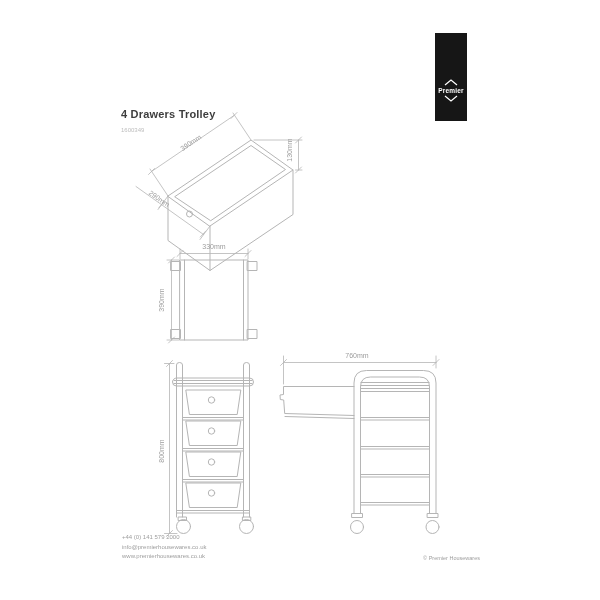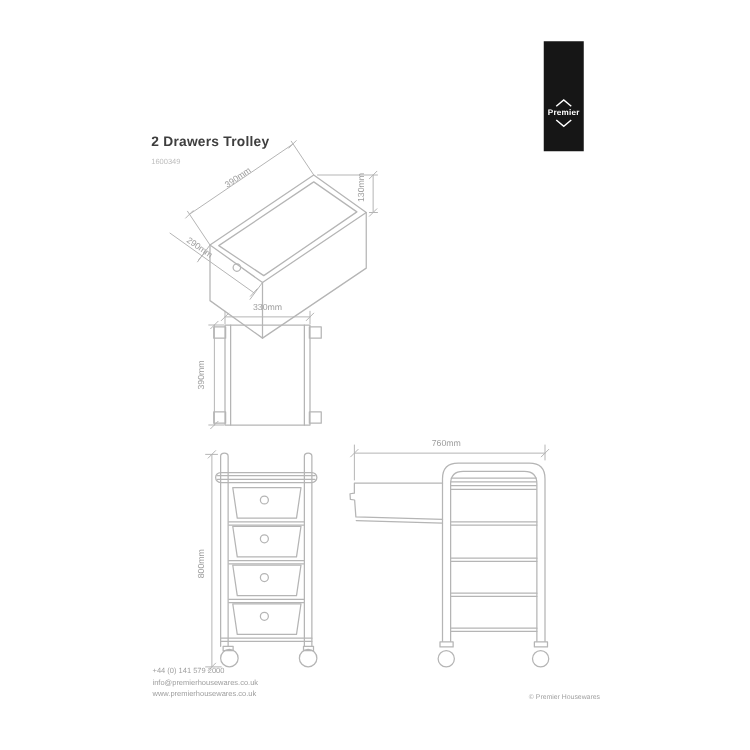--- a/index.html
+++ b/index.html
@@ -147,21 +147,21 @@
       <g stroke-width="0.8">
         <path d="M283.5,384 L283.5,356"></path>
         <path d="M436,368 L436,356"></path>
         <path d="M283.5,362.5 L436,362.5"></path>
         <path d="M280.5,365.5 L286.5,359.5"></path>
           <path d="M433,365.5 L439,359.5"></path>
       </g>
     </g>
   </svg>
 
-  <h1 class="title">2 Drawers Trolley</h1>
+  <h1 class="title">4 Drawers Trolley</h1>
   <div class="sku">1600349</div>
 
   <div class="logo">
     <svg width="14" height="7" viewBox="0 0 14 7">
       <polyline points="1,6 7,1 13,6" fill="none" stroke="#ffffff" stroke-width="1.2"></polyline>
     </svg>
     <span class="logo-text">Premier</span>
     <svg width="14" height="7" viewBox="0 0 14 7">
       <polyline points="1,1 7,6 13,1" fill="none" stroke="#ffffff" stroke-width="1.2"></polyline>
     </svg>

